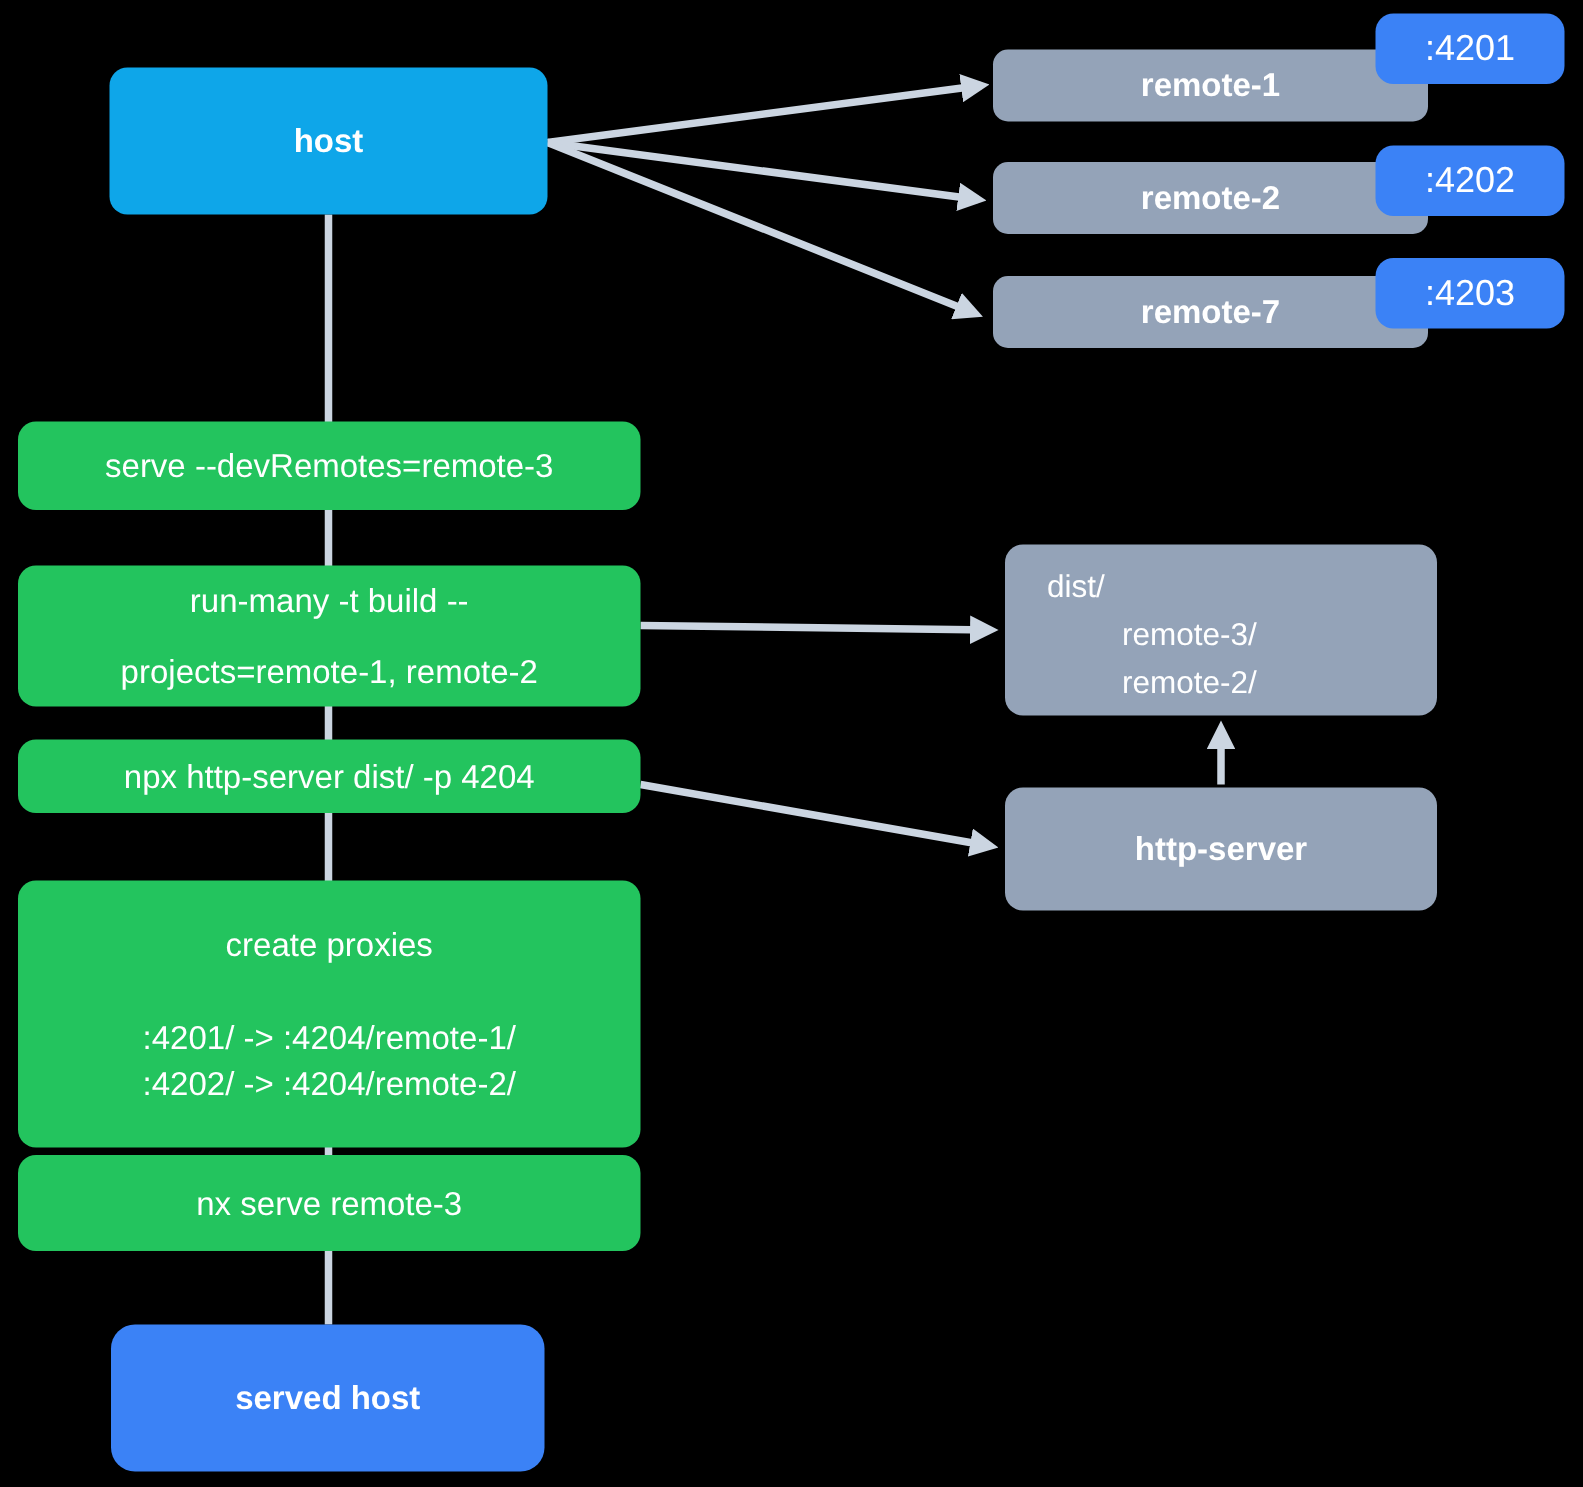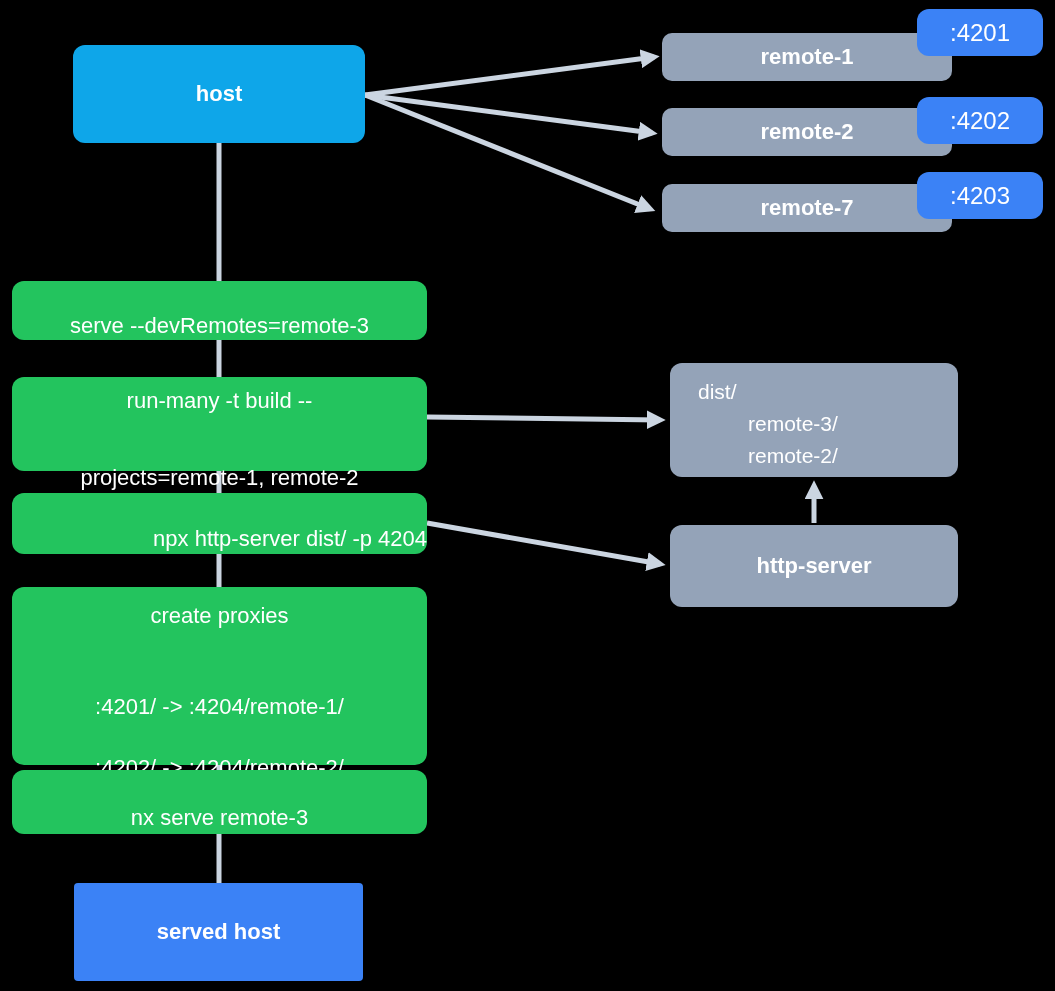--- a/index.html
+++ b/index.html
@@ -39,21 +39,21 @@
   }
   .host {
     left: 73px; top: 45px; width: 292px; height: 98px;
     background: var(--host_fill);
     border-radius: 12px;
     font-weight: 700; font-size: 22px;
   }
   .served {
     left: 74px; top: 883px; width: 289px; height: 98px;
     background: var(--served_host_fill);
-    border-radius: 4px;
+    border-radius: 16px;
     font-weight: 700; font-size: 22px;
   }
   .remote {
     left: 662px; width: 290px; height: 48px;
     background: var(--remote_fill);
     border-radius: 10px;
     font-weight: 700; font-size: 22px;
   }
   .remote.r1 { top: 33px; }
   .remote.r2 { top: 108px; }
@@ -70,24 +70,24 @@
   .badge.b2 { top: 97px; }
   .badge.b3 { top: 172px; }
   .cmd {
     left: 12px; width: 415px;
     background: var(--command_fill);
     border-radius: 12px;
     font-size: 22px;
     flex-direction: column;
     text-align: center;
   }
-  .cmd .line { line-height: 31px; margin-top: 30px; }
+  .cmd .line { line-height: 31px; }
   .cmd1 { top: 281px; height: 59px; }
   .cmd2 { top: 377px; height: 94px; gap: 16px; }
-  .cmd3 { top: 493px; height: 61px; align-items: flex-end; }
+  .cmd3 { top: 493px; height: 49px; }
   .cmd4 { top: 587px; height: 178px; text-align: right; }
   .cmd5 { top: 770px; height: 64px; }
   .spacer { height: 31px; }
   .dist {
     left: 670px; top: 363px; width: 288px; height: 114px;
     background: var(--remote_fill);
     border-radius: 12px;
     font-size: 21px;
     flex-direction: column;
     align-items: flex-start;

